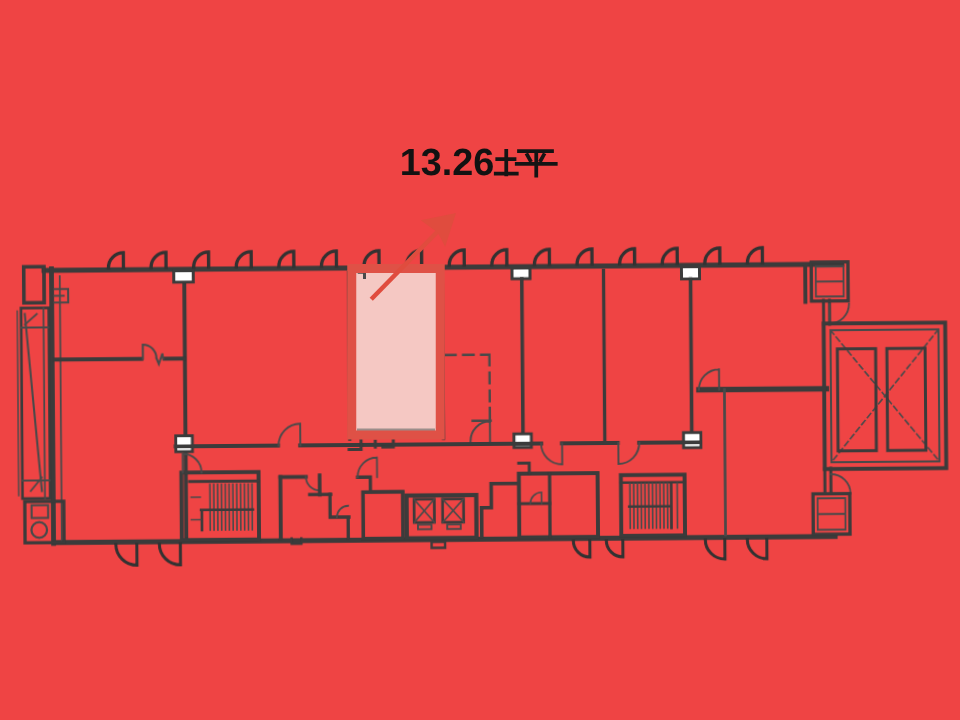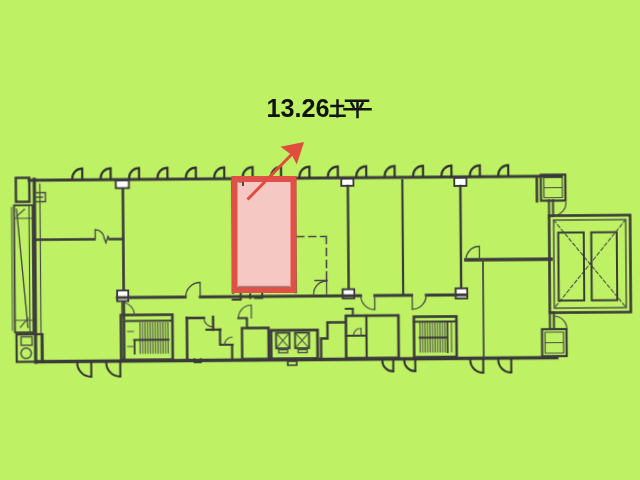--- a/index.html
+++ b/index.html
@@ -1,16 +1,16 @@
 <!DOCTYPE html>
 <html><head>
 <meta charset="utf-8">
 <style>
   html,body{margin:0;padding:0;background:#ffffff;}
-  #page{width:640px;height:480px;position:relative;overflow:hidden;background:#bef264;}
+  #page{width:640px;height:480px;position:relative;overflow:hidden;background:#ef4444;}
 </style>
 </head>
 <body>
 
 <div id="page">
 <svg width="640" height="480" viewBox="0 0 640 480">
 <defs>
         <filter id="sf" x="-3%" y="-3%" width="106%" height="106%">
           <feGaussianBlur stdDeviation="0.38"></feGaussianBlur>
         </filter>

